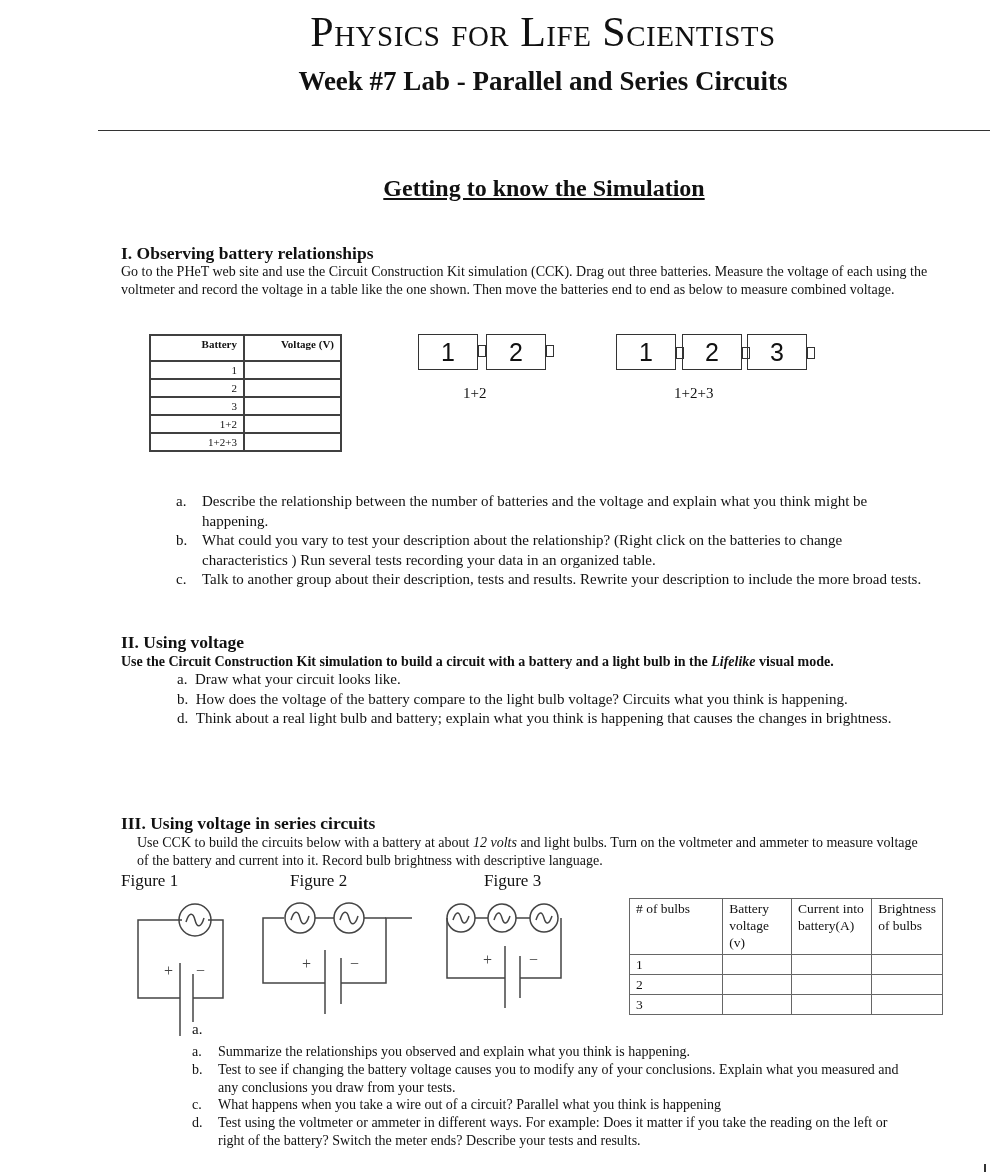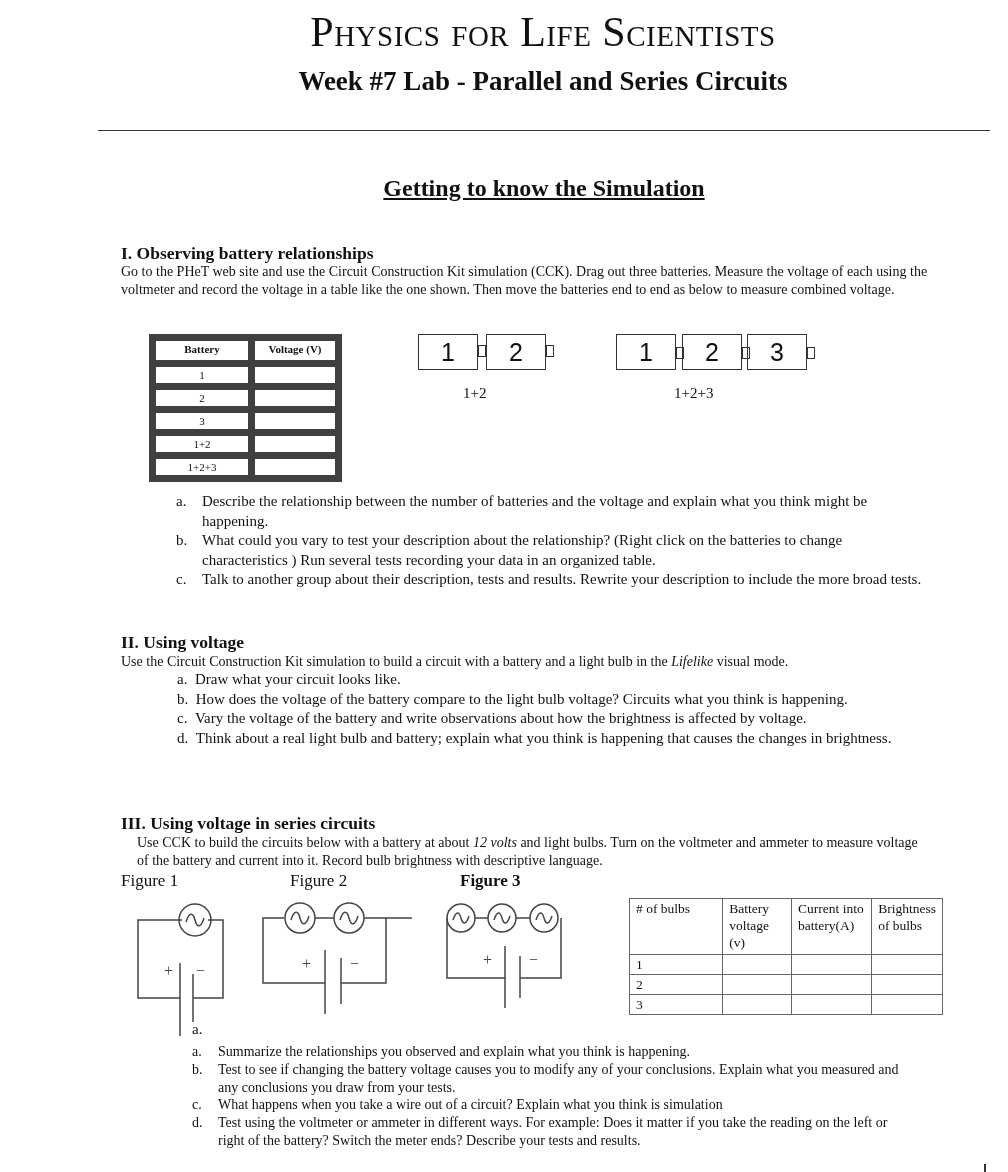--- a/index.html
+++ b/index.html
@@ -18,21 +18,21 @@
     font-size: 27px; font-weight: bold;
   }
   .hrule { left: 98px; top: 130px; width: 892px; height: 0; border-top: 1.5px solid #333; }
   .sim-title {
     left: 0; width: 1088px; top: 175px; text-align: center;
     font-size: 24px; font-weight: bold; text-decoration: underline;
   }
   .section-h { font-size: 17.5px; font-weight: bold; }
   .para { font-size: 14px; line-height: 17.5px; }
   table.grid { border-collapse: collapse; font-size: 11px; }
-  table.grid td, table.grid th { border: 7px solid #404040; padding: 2px 6px; text-align: center; vertical-align: top; }
+  table.grid td, table.grid th { border: 2px solid #404040; padding: 2px 6px; text-align: right; vertical-align: top; }
   table.grid th { font-weight: bold; }
   .olist { font-size: 15px; line-height: 19.5px; }
   .olist .item { display: flex; }
   .olist .lbl { width: 26px; flex: none; }
   .batt-box {
     position: absolute; border: 1.5px solid #333; height: 34px;
     font-family: "Liberation Sans", sans-serif; font-size: 25px; text-align: center; line-height: 34px;
   }
   .batt-tab { position: absolute; border: 1.5px solid #333; width: 6px; height: 10px; }
   .caption { position: absolute; font-size: 15px; }
@@ -107,34 +107,33 @@
       <span class="lbl">b.</span>
       <span>What could you vary to test your description about the relationship? (Right click on the batteries to change characteristics ) Run several tests recording your data in an organized table.</span>
     </div>
   <div class="item">
       <span class="lbl">c.</span>
       <span>Talk to another group about their description, tests and results. Rewrite your description to include the more broad tests.</span>
     </div>
 </div>
 
 <div class="abs section-h" style="left:121px; top:632px;">II. Using voltage</div>
-<div class="abs para" style="left:121px; top:653px; width:820px;"><span>Use the Circuit Construction Kit simulation to build a circuit with a battery and a light bulb in the </span><i>Lifelike</i><span> visual mode.</span></div>
+<div class="abs para" style="left:121px; top:653px; width:820px;font-weight:bold;"><span>Use the Circuit Construction Kit simulation to build a circuit with a battery and a light bulb in the </span><i>Lifelike</i><span> visual mode.</span></div>
 <div class="abs olist" style="left:177px; top:670px; width:755px;">
   <div><span>a.</span>&nbsp;&nbsp;<span>Draw what your circuit looks like.</span></div>
   <div><span>b.</span>&nbsp;&nbsp;<span>How does the voltage of the battery compare to the light bulb voltage? Circuits what you think is happening.</span></div>
-  <div><span>c.</span>&nbsp;&nbsp;<span>Vary the voltage of the battery and write observations about how the brightness is affected by voltage.</span></div>
   <div><span>d.</span>&nbsp;&nbsp;<span>Think about a real light bulb and battery; explain what you think is happening that causes the changes in brightness.</span></div>
 </div>
 
 <div class="abs section-h" style="left:121px; top:813px;">III. Using voltage in series circuits</div>
 <div class="abs para" style="left:137px; top:834px; width:790px;"><span>Use CCK to build the circuits below with a battery at about </span><i>12 volts</i><span> and light bulbs. Turn on the voltmeter and ammeter to measure voltage of the battery and current into it. Record bulb brightness with descriptive language.</span></div>
 
 <div class="fig-label" style="left:121px; top:871px;">Figure 1</div>
 <div class="fig-label" style="left:290px; top:871px;">Figure 2</div>
-<div class="fig-label" style="left:460px; top:871px;font-weight:bold;">Figure 3</div>
+<div class="fig-label" style="left:484px; top:871px;">Figure 3</div>
 
 <svg class="abs" style="left:120px; top:890px;" width="470" height="150" viewBox="0 0 470 150">
   <g stroke="#444" stroke-width="1.5" fill="none">
 
     <g>
       <polyline points="62,30 18,30 18,108 60,108"></polyline>
       <polyline points="88,30 103,30 103,108 73,108"></polyline>
       <circle cx="75" cy="30" r="16"></circle>
       <path d="M66,32 C69,22 73,22 75,30 C77,38 81,38 84,28"></path>
       <line x1="60" y1="73" x2="60" y2="146"></line>
@@ -211,21 +210,21 @@
   <div class="item">
       <span class="lbl">a.</span>
       <span>Summarize the relationships you observed and explain what you think is happening.</span>
     </div>
   <div class="item">
       <span class="lbl">b.</span>
       <span>Test to see if changing the battery voltage causes you to modify any of your conclusions.   Explain what you measured and any conclusions you draw from your tests.</span>
     </div>
   <div class="item">
       <span class="lbl">c.</span>
-      <span>What happens when you take a wire out of a circuit? Explain what you think is simulation</span>
+      <span>What happens when you take a wire out of a circuit? Parallel what you think is happening</span>
     </div>
   <div class="item">
       <span class="lbl">d.</span>
       <span>Test using the voltmeter or ammeter in different ways. For example: Does it matter if you take the reading on the left or right of the battery? Switch the meter ends? Describe your tests and results.</span>
     </div>
 </div>
 
 <div class="abs" style="left:984px; top:1164px; width:2px; height:8px; background:#333;"></div>
 
 </body></html>

